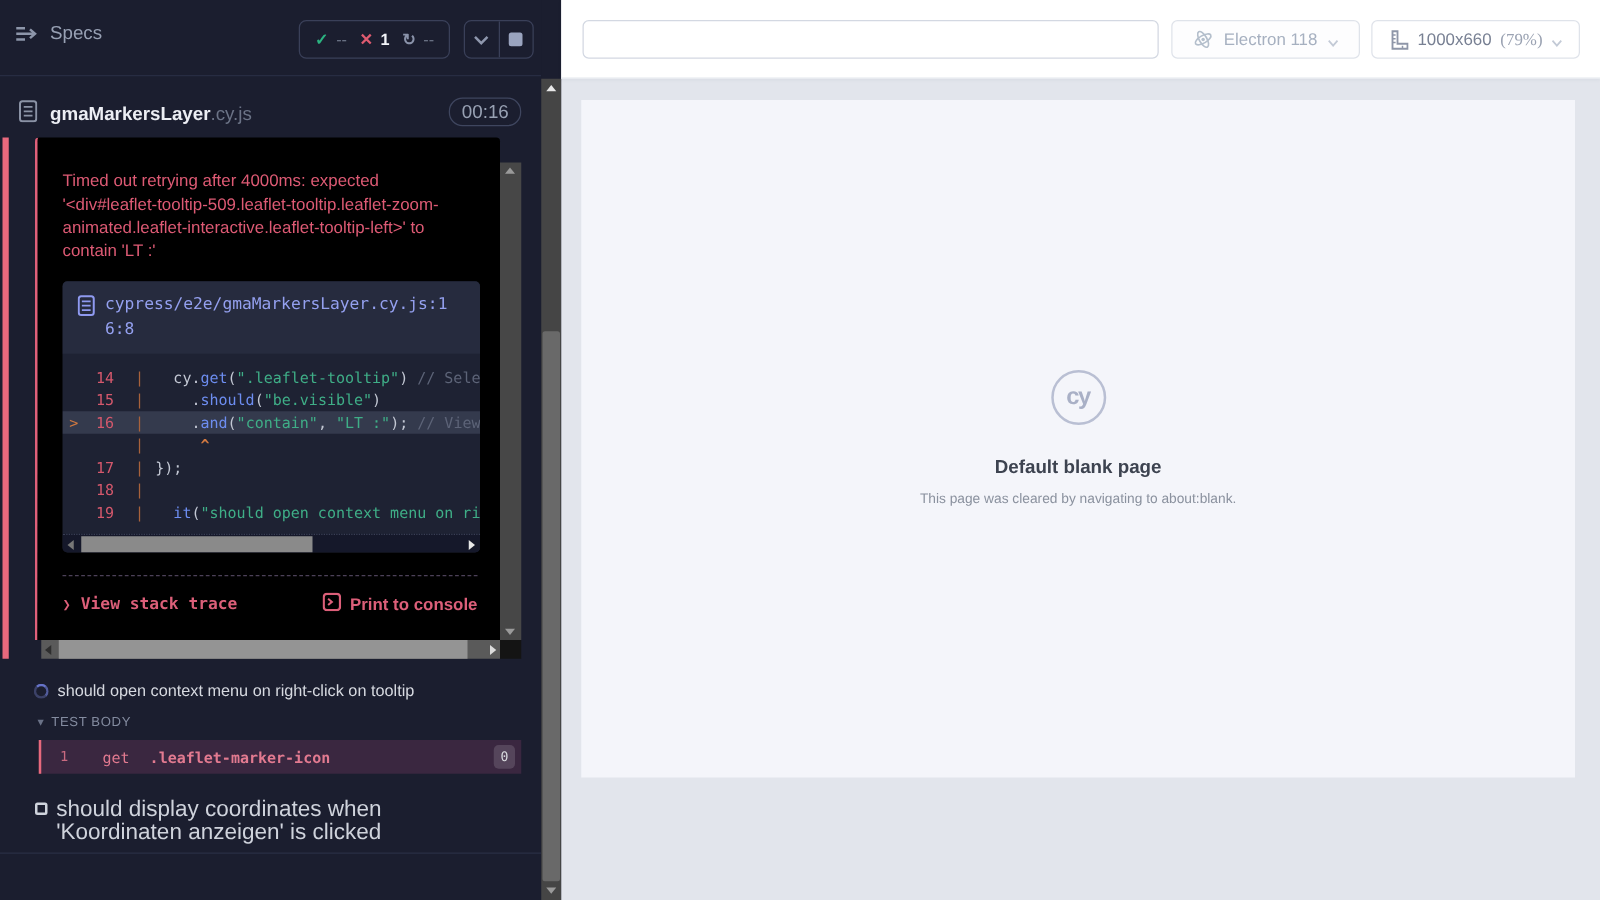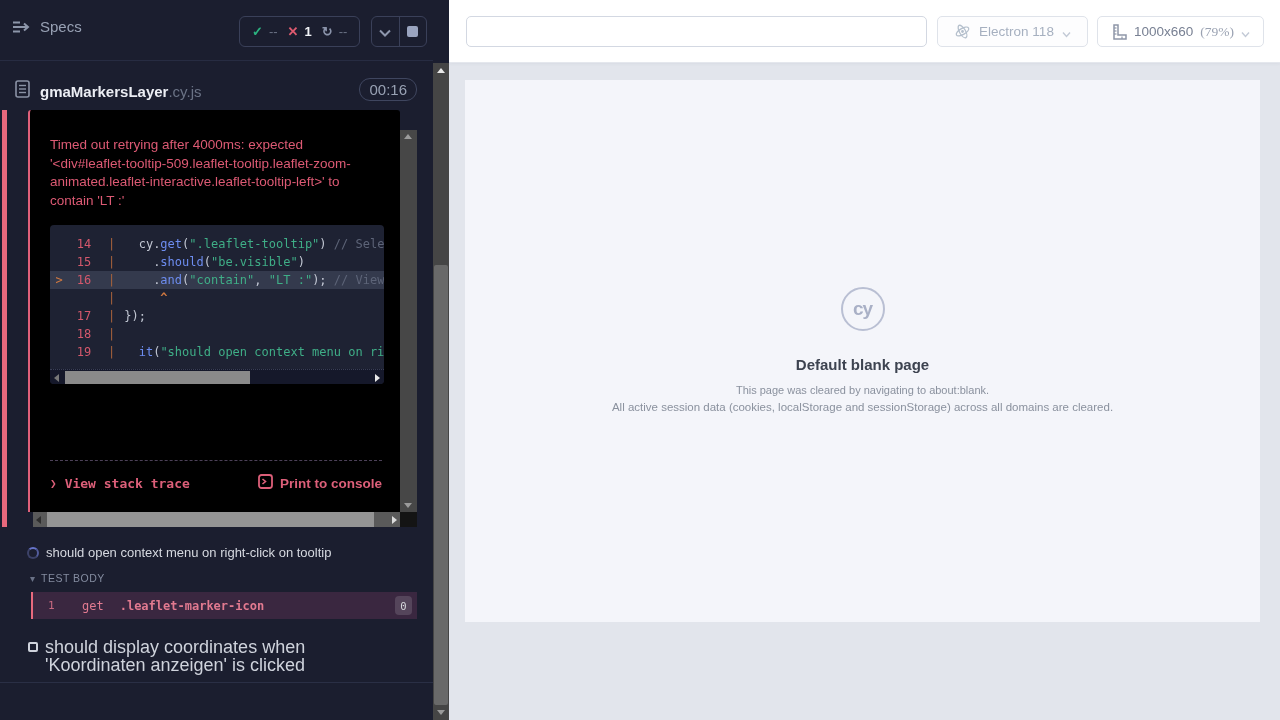--- a/index.html
+++ b/index.html
@@ -176,20 +176,31 @@
     <span class="spec-timer">00:16</span>
   </div>
 
   <div class="attempt-bar"></div>
 
   <div class="error-wrap">
     <div class="error-panel">
       <div class="err-msg">Timed out retrying after 4000ms: expected '&lt;div#leaflet-tooltip-509.leaflet-tooltip.leaflet-zoom-animated.leaflet-interactive.leaflet-tooltip-left&gt;' to contain 'LT :'</div>
 
       <div class="code-frame">
+        <div class="code-frame-header">
+          <span style="margin-top:2px;">
+            <svg width="14" height="17" viewBox="0 0 14 17">
+              <rect x="1" y="1" width="12" height="15" rx="2" fill="none" stroke="#8f9af0" stroke-width="1.6"></rect>
+              <line x1="3.5" y1="5" x2="10.5" y2="5" stroke="#8f9af0" stroke-width="1.4"></line>
+              <line x1="3.5" y1="8.5" x2="10.5" y2="8.5" stroke="#8f9af0" stroke-width="1.4"></line>
+              <line x1="3.5" y1="12" x2="10.5" y2="12" stroke="#8f9af0" stroke-width="1.4"></line>
+            </svg>
+          </span>
+          <span class="code-frame-file">cypress/e2e/gmaMarkersLayer.cy.js:16:8</span>
+        </div>
         <div class="code-lines">
             <div class="code-line"><span class="mk"> </span><span class="ln">14</span><span class="pp">|</span><span class="tk-p">  cy.</span><span class="tk-fn">get</span><span class="tk-p">(</span><span class="tk-s">".leaflet-tooltip"</span><span class="tk-p">) </span><span class="tk-c">// Sele</span></div>
             <div class="code-line"><span class="mk"> </span><span class="ln">15</span><span class="pp">|</span><span class="tk-p">    .</span><span class="tk-fn">should</span><span class="tk-p">(</span><span class="tk-s">"be.visible"</span><span class="tk-p">)</span></div>
             <div class="code-line hl"><span class="mk">&gt;</span><span class="ln">16</span><span class="pp">|</span><span class="tk-p">    .</span><span class="tk-fn">and</span><span class="tk-p">(</span><span class="tk-s">"contain"</span><span class="tk-p">, </span><span class="tk-s">"LT :"</span><span class="tk-p">); </span><span class="tk-c">// View</span></div>
             <div class="code-line"><span class="mk"> </span><span class="ln"></span><span class="pp">|</span><span class="tk-caret">     ^</span></div>
             <div class="code-line"><span class="mk"> </span><span class="ln">17</span><span class="pp">|</span><span class="tk-p">});</span></div>
             <div class="code-line"><span class="mk"> </span><span class="ln">18</span><span class="pp">|</span></div>
             <div class="code-line"><span class="mk"> </span><span class="ln">19</span><span class="pp">|</span><span class="tk-p">  </span><span class="tk-fn">it</span><span class="tk-p">(</span><span class="tk-s">"should open context menu on righ</span></div>
           </div>
         <div class="code-hscroll">
@@ -296,15 +307,14 @@
             <polyline points="1,2.5 4.5,6.5 8,2.5" fill="none" stroke="#c3cad6" stroke-width="1.4"></polyline>
           </svg>
       </span>
     </div>
   </div>
 
   <div class="aut-panel">
     <div class="cy-logo">cy</div>
     <div class="blank-title">Default blank page</div>
     <div class="blank-sub">This page was cleared by navigating to about:blank.</div>
-    <div class="blank-sub2">All active session data (cookies, localStorage and sessionStorage) across all domains are cleared.</div>
   </div>
 </div>
 
 </body></html>

